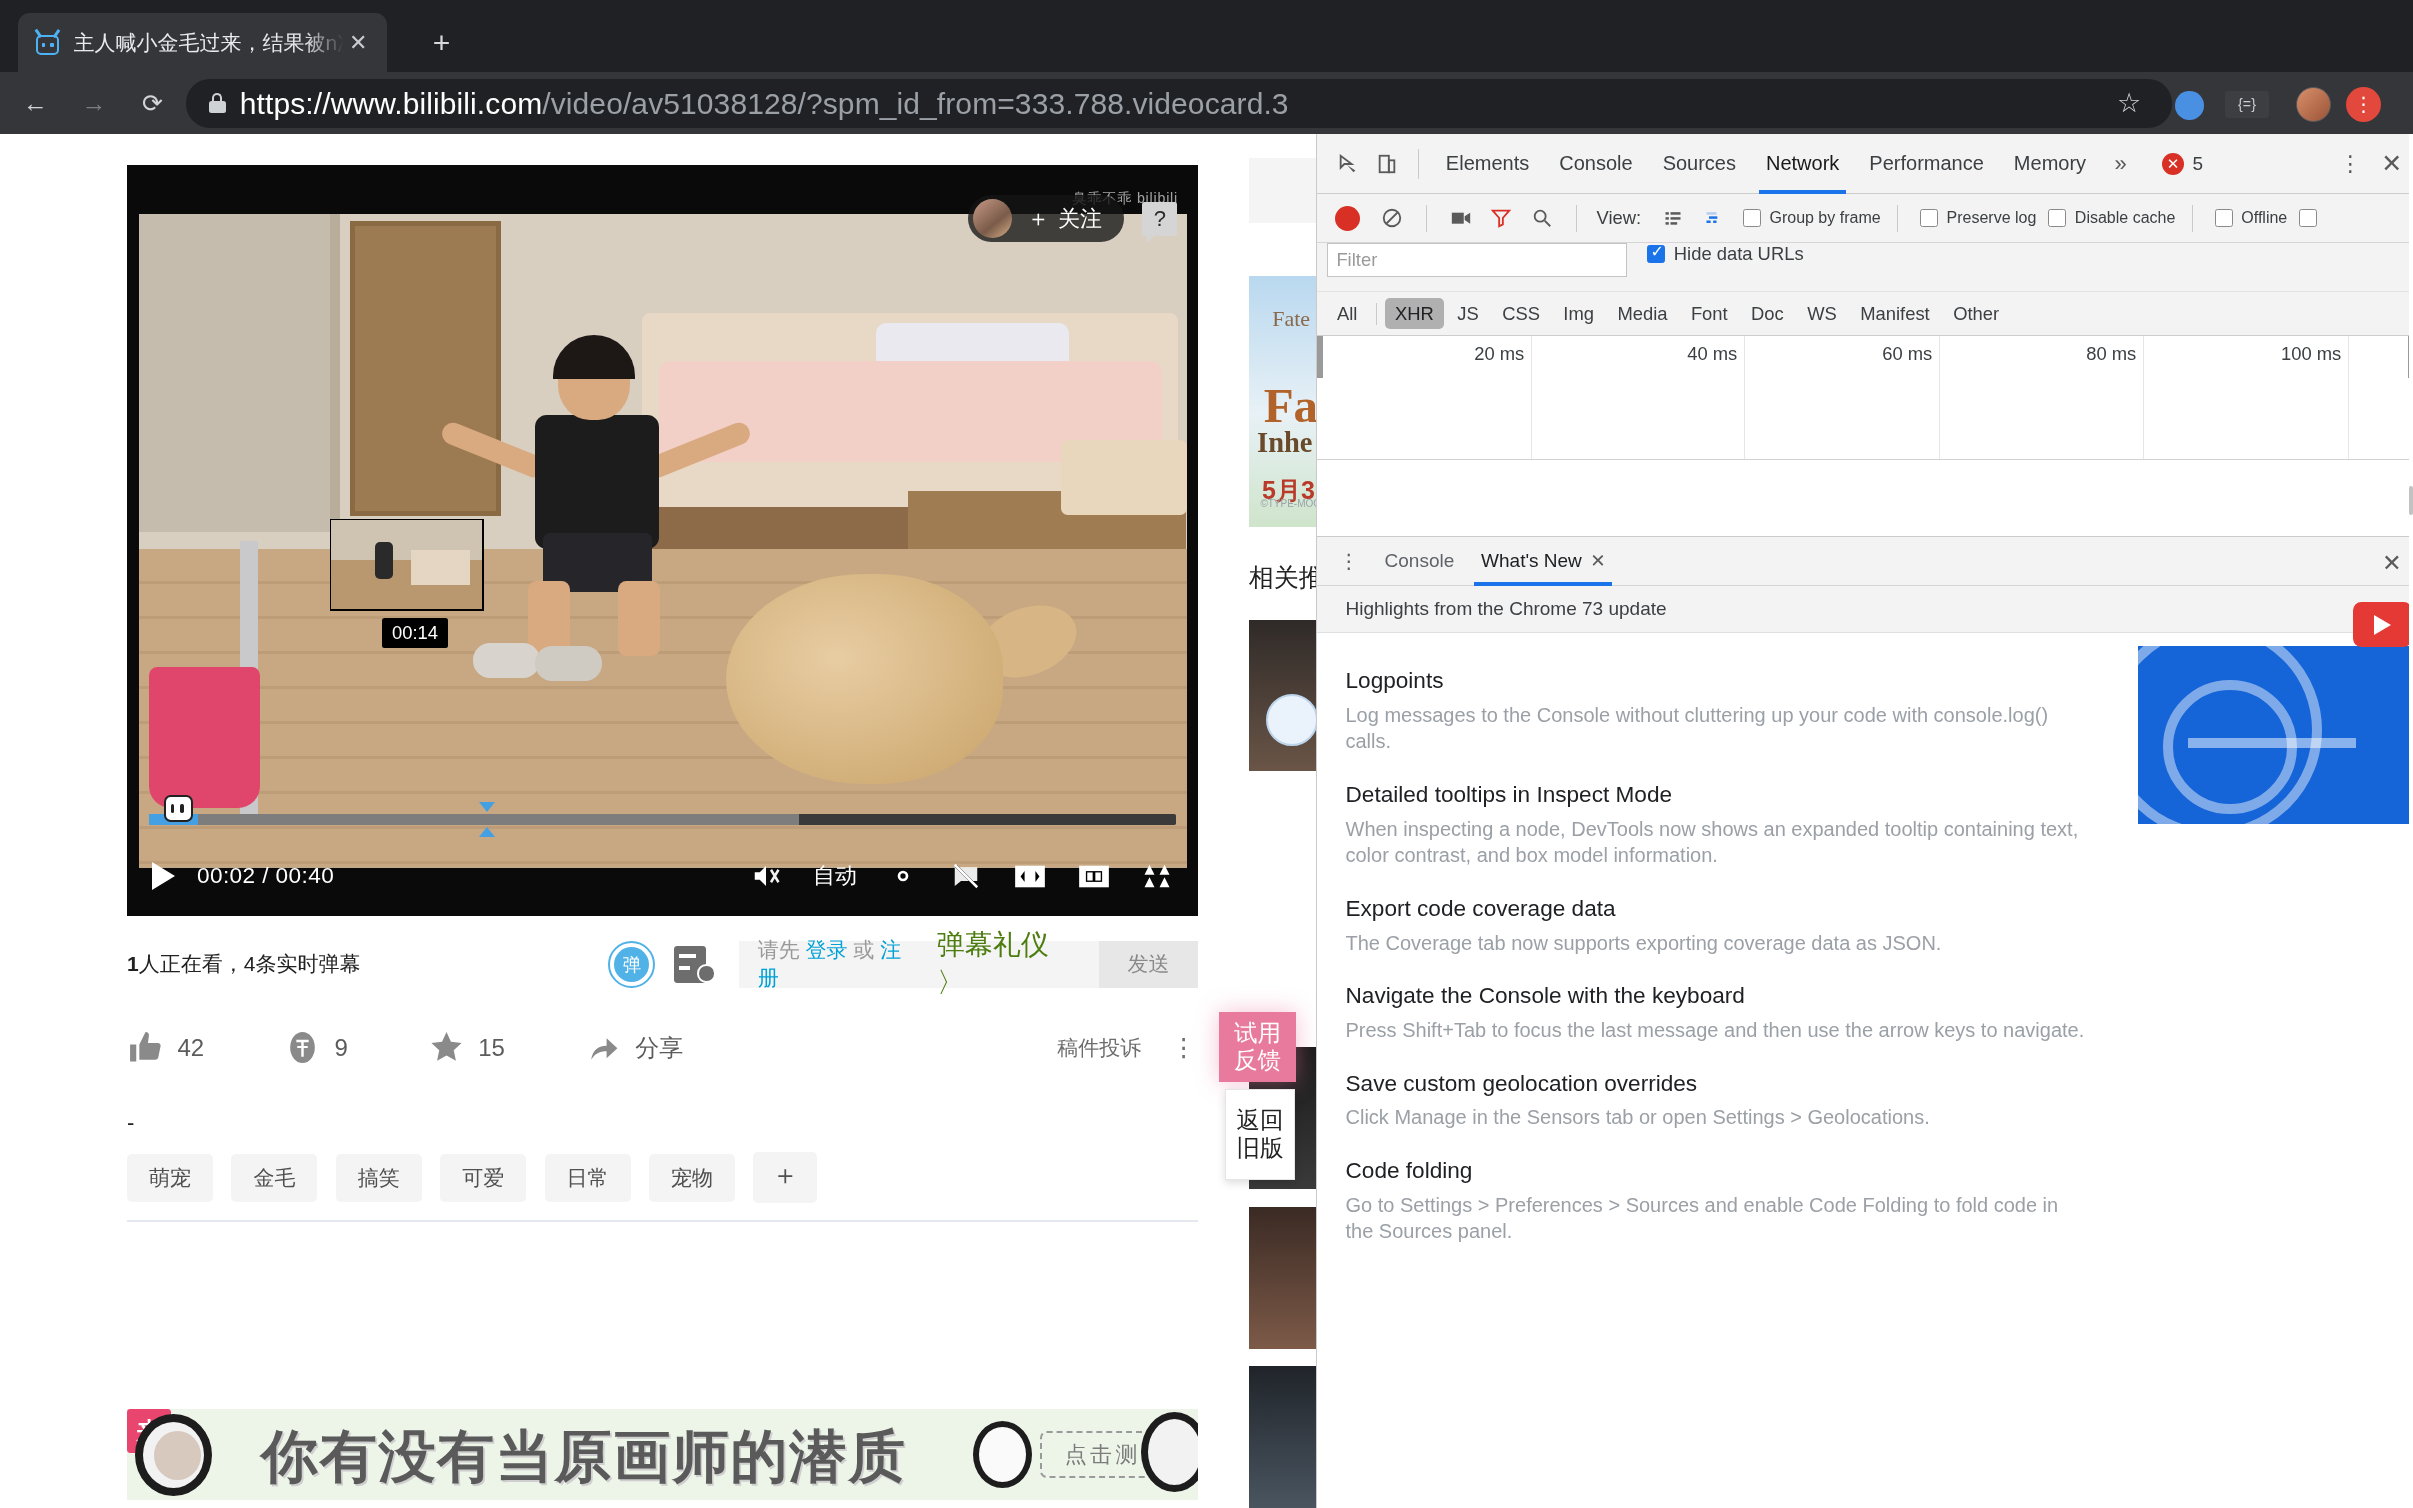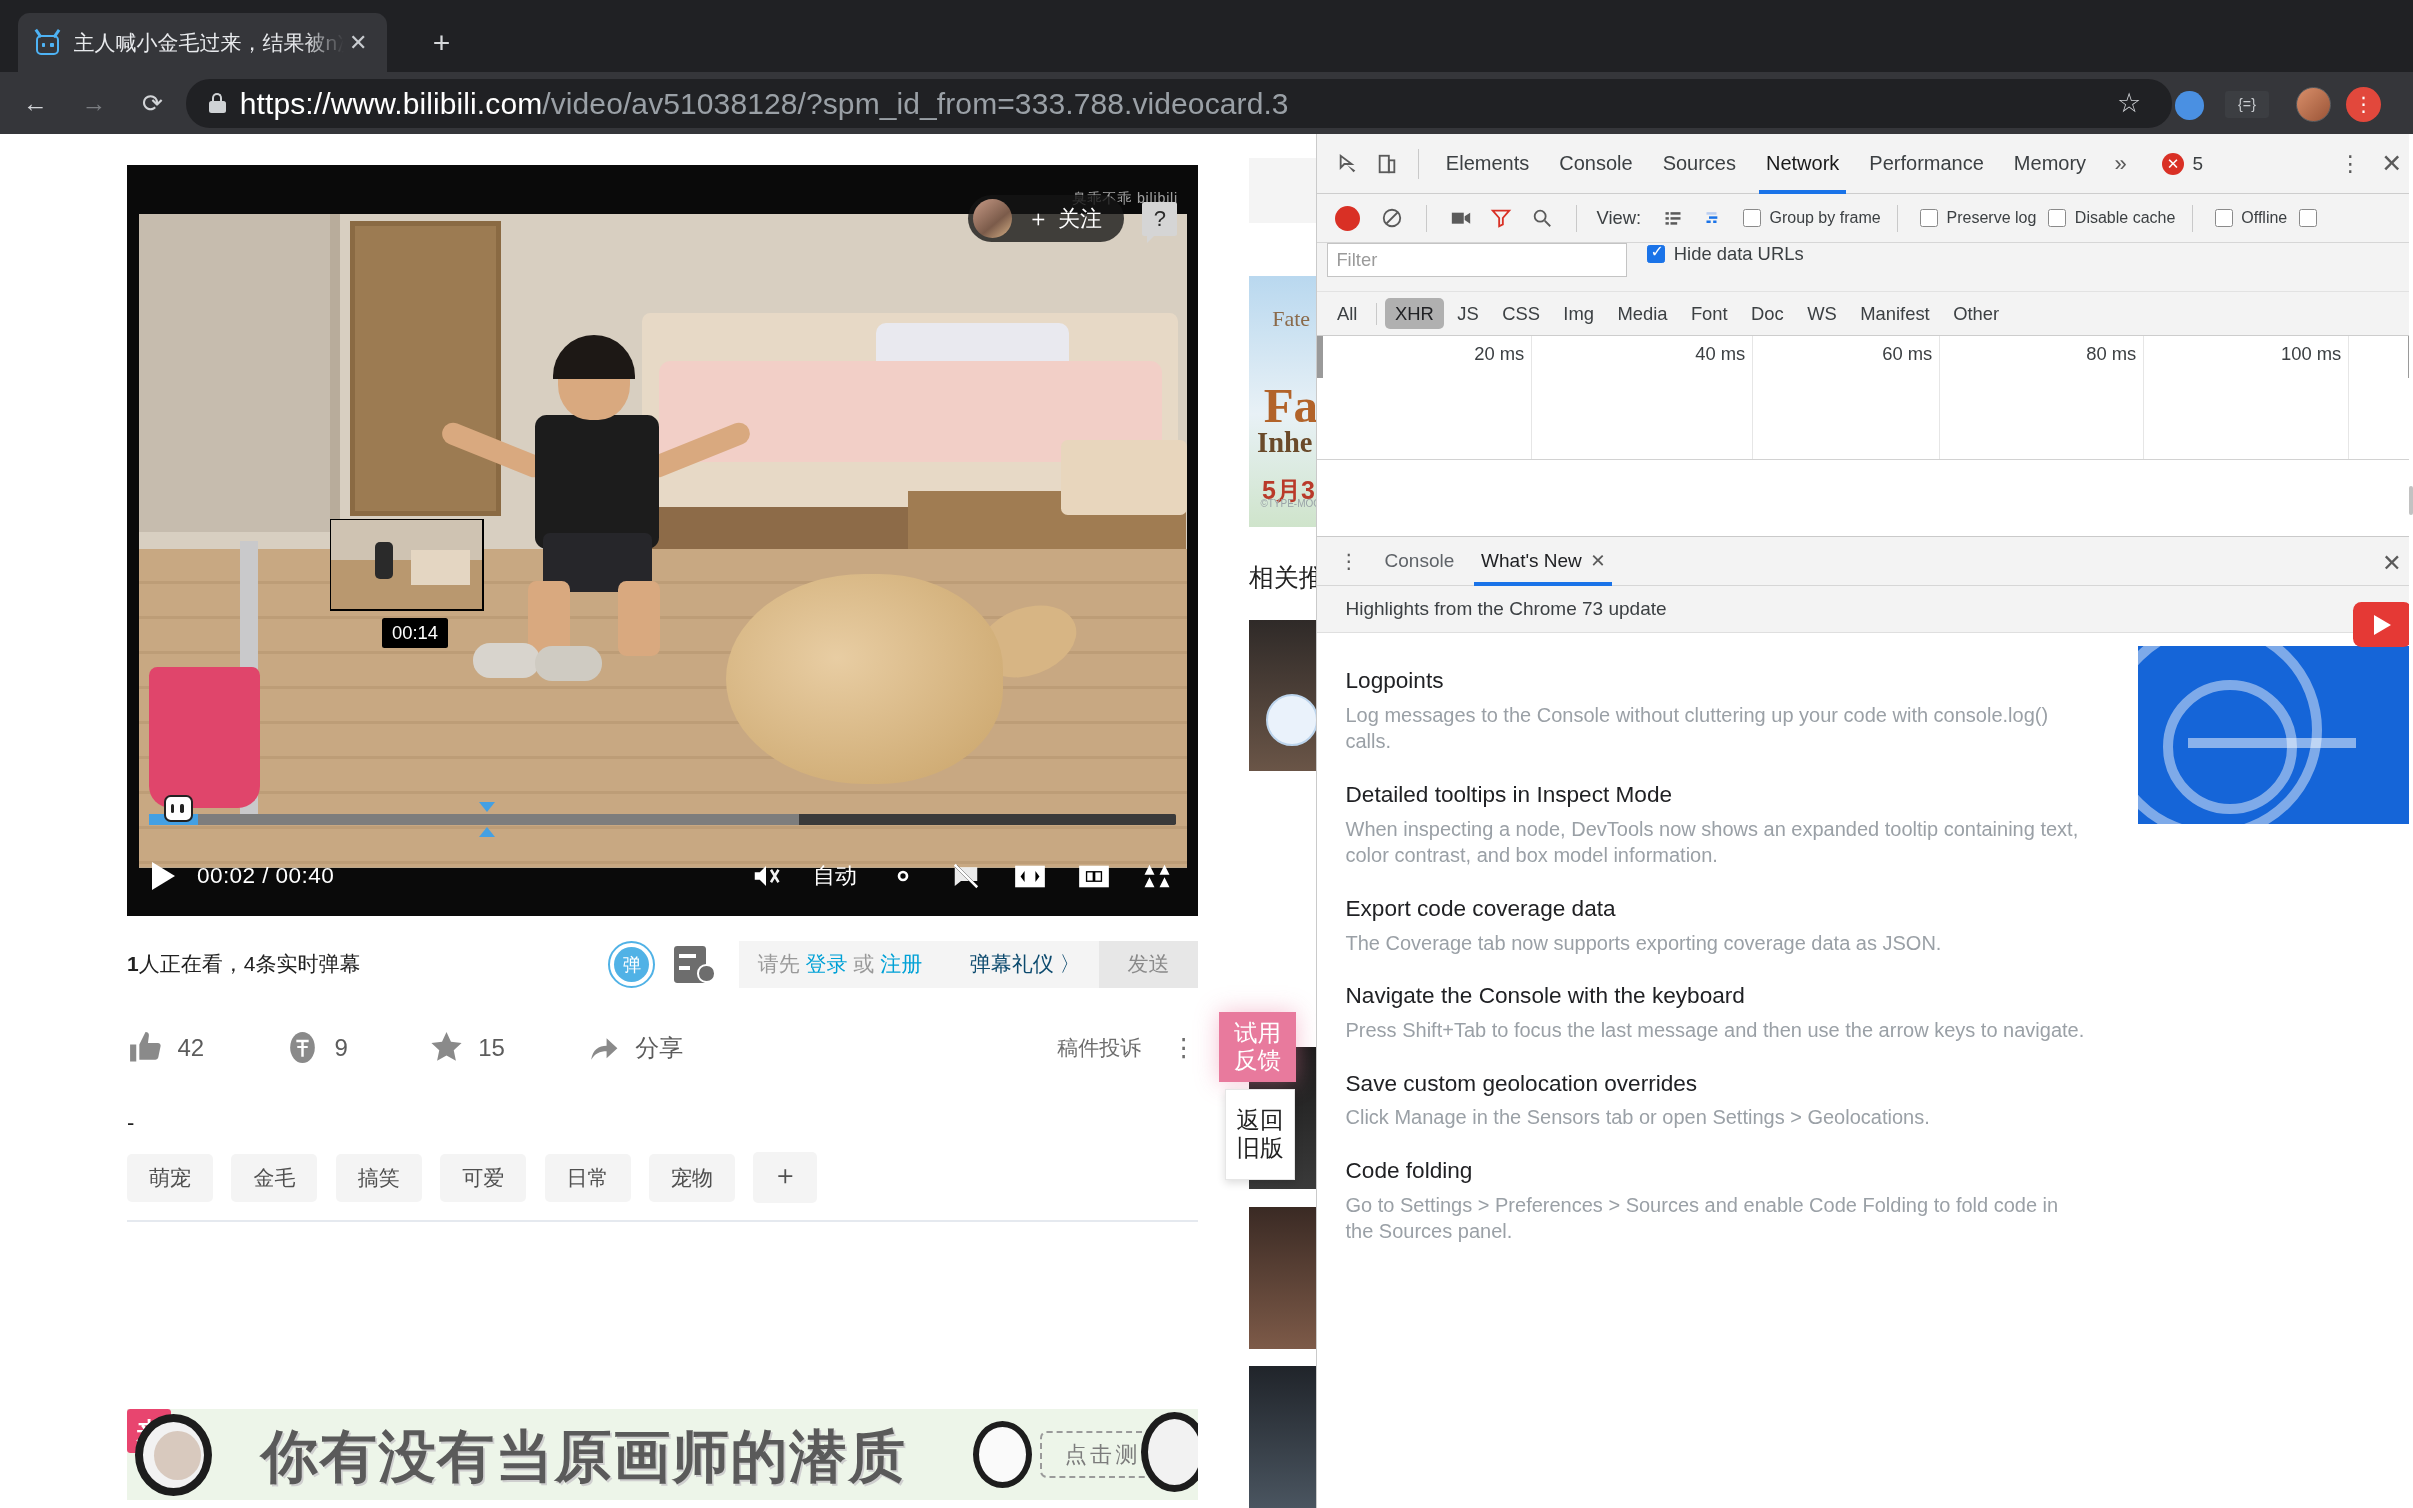--- a/index.html
+++ b/index.html
@@ -126,21 +126,21 @@
   #dm-switch { margin-left:248px; width:47px; height:47px; border-radius:50%; background:#fff; border:2.5px solid #50b2e6; display:flex;align-items:center;justify-content:center;}
   #dm-switch .inner { width:35px;height:35px;border-radius:50%;background:#50b2e6;color:#fff;font-size:18.4px;display:flex;align-items:center;justify-content:center;}
   #dm-setting { margin-left:18.4px; width:42px; height:37px; position:relative; }
   #dm-setting .blk { position:absolute; left:0; top:0; width:32px; height:37px; background:#6d6d6d; border-radius:3.4px;}
   #dm-setting .ln1 { position:absolute; left:5px; top:8.4px; width:17px; height:4.2px; background:#fff;}
   #dm-setting .ln2 { position:absolute; left:5px; top:20px; width:11.7px; height:4.2px; background:#fff;}
   #dm-setting .gear { position:absolute; right:0; bottom:0; width:18.4px; height:18.4px; border-radius:50%; background:#6d6d6d; border:2.5px solid #fff;}
   #dm-input-box { margin-left:23.5px; flex:1; height:47px; background:#f4f4f4; display:flex; align-items:center; padding:0 18.4px;gap:19px; }
   #dm-hint { font-size:21px; color:#999; }
   #dm-hint a { color:#00a1d6; text-decoration:none; }
-  #dm-etiquette { margin-left:auto; font-size:21px; color:#0c4a6e; }
+  #dm-etiquette { margin-left:auto; font-size:28px; color:#4d7c0f; }
   #dm-send { width:99px; height:47px; background:#e7e7e7; color:#8a8a8a; font-size:21px; display:flex; align-items:center; justify-content:center;}
 
   
   #action-row { position:absolute; left:127px; top:876px; width:1071px; height:75px; display:flex; align-items:center; color:#7a7a7a; }
   .act { display:flex; align-items:center; margin-right:80px; }
   .act .num, .act .txt { font-size:24px; margin-left:13.4px; color:#5c5c5c; }
   #act-complain { margin-left:auto; font-size:21px; color:#6d6d6d;font-family:Liberation Serif, serif; }
   #act-more { margin-left:30px; font-size:25px; color:#6d6d6d; letter-spacing:1.7px;}
 
   #desc-dash { position:absolute; left:127px; top:976px; font-size:22px; color:#222; }
@@ -621,21 +621,21 @@
     <div class="type-chip">WS</div>
     <div class="type-chip">Manifest</div>
     <div class="type-chip">Other</div>
   </div>
 
   <div id="dt-overview">
     <div id="ov-left-grip"></div>
     <div class="tick-col" style="left:0; width:215px;">
         <span class="tick-label">20 ms</span>
       </div>
-    <div class="tick-col" style="left:232px; width:204px;">
+    <div class="tick-col" style="left:224px; width:204px;">
         <span class="tick-label">40 ms</span>
       </div>
     <div class="tick-col" style="left:419px; width:204px;">
         <span class="tick-label">60 ms</span>
       </div>
     <div class="tick-col" style="left:623px; width:204px;">
         <span class="tick-label">80 ms</span>
       </div>
     <div class="tick-col" style="left:828px; width:204px;">
         <span class="tick-label">100 ms</span>

